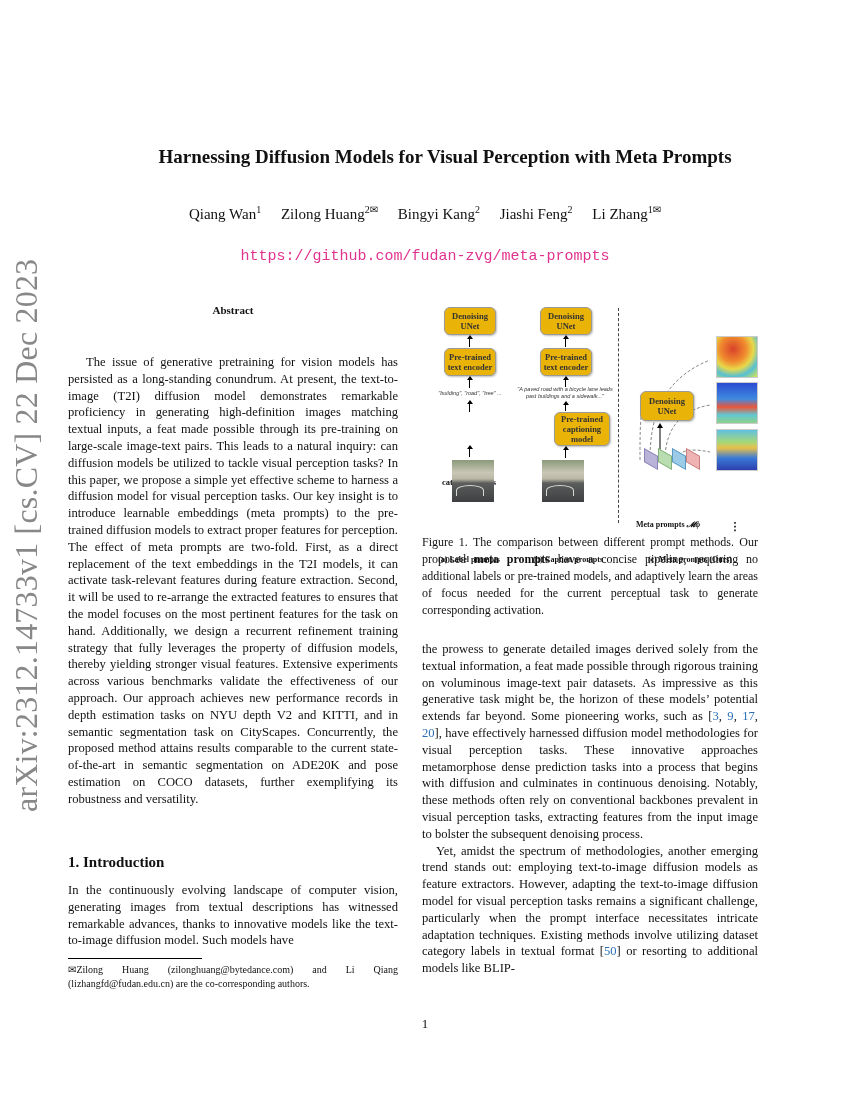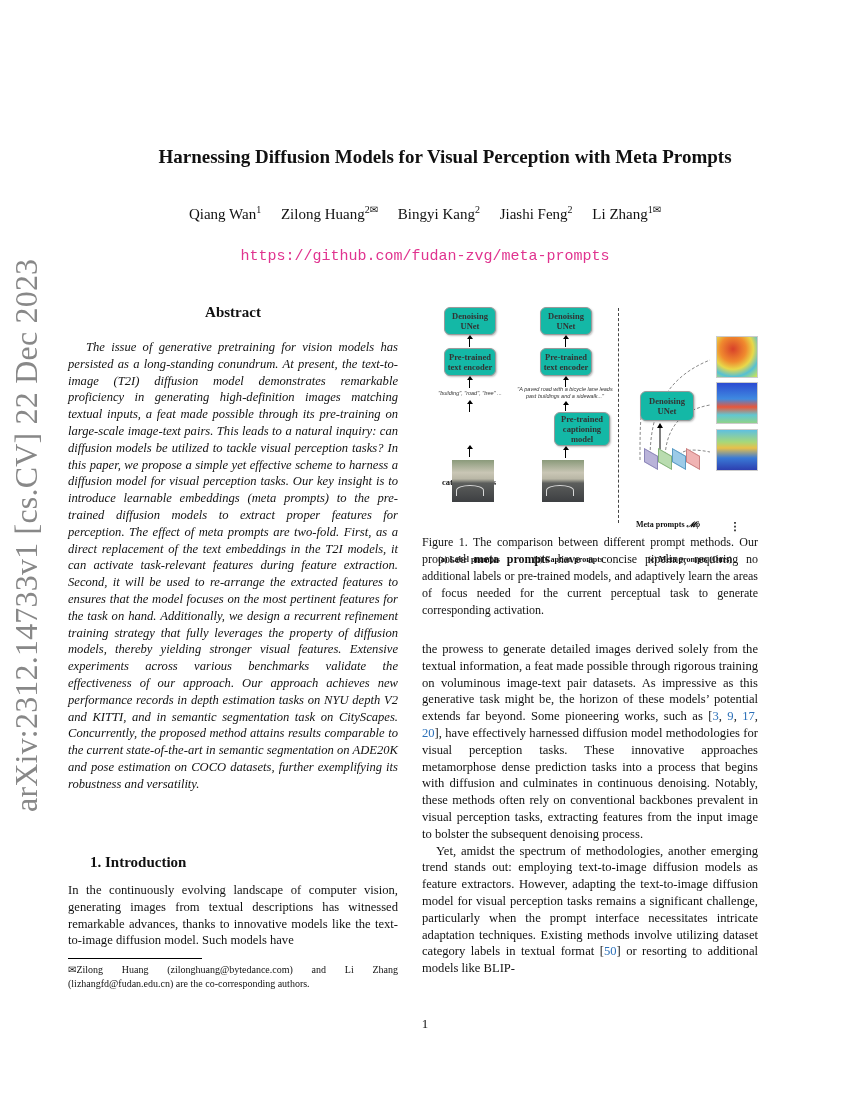--- a/index.html
+++ b/index.html
@@ -8,36 +8,36 @@
   .title { left:0; width:850px; top:146px; text-align:center; font-size:19px; font-weight:bold;padding-left:20px; }
   .authors { left:0; width:850px; top:200px; text-align:center; font-size:15px; line-height:19px; }
   .authors span.a { margin:0 8px; }
   .authors sup { font-size:10px; }
   .affil span { margin:0 22px; }
   .link { left:0; width:850px; top:248px; text-align:center; font-family:"Liberation Mono","DejaVu Sans Mono",monospace; font-size:15px; color:#e0338f; }
   .arxiv { left:8px; top:812px; transform-origin:0 0; transform:rotate(-90deg); font-size:32px; color:#888; white-space:nowrap; letter-spacing:0.2px; width:530px; }
   .col { font-size:12.6px; line-height:16.8px; text-align:justify; }
   .left { left:68px; width:330px; }
   .right { left:422px; width:336px; }
-  .abstract-h { left:68px; width:330px; top:304px; text-align:center; font-size:15px; font-weight:bold; }
-  .abstract { top:339px; font-style:italic; }
+  .abstract-h { left:68px; width:330px; top:304px; text-align:center; font-size:11px; font-weight:bold; }
+  .abstract { top:354px; }
   .abstract p { margin:0; text-indent:18px; }
-  .intro-h { left:68px; top:854px; font-size:15px; font-weight:bold;margin-left:22px; }
+  .intro-h { left:68px; top:854px; font-size:15px; font-weight:bold; }
   .intro { top:882px; }
   .intro p, .rt p { margin:0; }
   .fn-rule { left:68px; top:958px; width:134px; border-top:1px solid #000; }
   .footnote { left:68px; width:330px; top:963px; font-size:10px; line-height:14px; text-align:justify; }
   .caption { top:534px; font-size:12px; line-height:17px; }
   .rt { top:641px; }
   .rt p.ind { text-indent:14px; }
   .cite { color:#2a6fb8; }
   .pageno { left:0; width:850px; top:1016px; text-align:center; font-size:13px; }
   
   .fig { left:430px; top:300px; width:340px; height:225px; font-family:"Liberation Serif",serif; }
-  .box { position:absolute; background:#14b8a6; border:1.2px solid #9a9a9a; border-radius:6px; box-shadow:1px 1px 2px rgba(0,0,0,0.25); font-size:8.5px; font-weight:bold; color:#333; text-align:center; line-height:10px; display:flex; align-items:center; justify-content:center; }
+  .box { position:absolute; background:#eab308; border:1.2px solid #9a9a9a; border-radius:6px; box-shadow:1px 1px 2px rgba(0,0,0,0.25); font-size:8.5px; font-weight:bold; color:#333; text-align:center; line-height:10px; display:flex; align-items:center; justify-content:center; }
   .arrow { position:absolute; width:1px; background:#000; }
   .arrow:before { content:""; position:absolute; top:-3px; left:-2.5px; border-left:3px solid transparent; border-right:3px solid transparent; border-bottom:4px solid #000; }
   .smallit { position:absolute; font-family:"Liberation Sans",sans-serif; font-style:italic; font-size:5.5px; color:#333; text-align:center; line-height:7px; }
   .flabel { position:absolute; font-size:8px; font-weight:bold; text-align:center; color:#111;margin-top:48px; }
   .street { position:absolute; width:42px; height:42px; background:linear-gradient(180deg,#8a9a7a 0%,#c9c6b5 30%,#b9b7a6 45%,#5c5e5c 55%,#3d3f42 100%); }
   .street:after { content:""; position:absolute; left:4px; bottom:6px; width:26px; height:10px; border:1px solid #d8d8d8; border-radius:50% 50% 0 0; border-bottom:none; }
   .heat { position:absolute; width:40px; height:40px; border:1px solid #ccc; }
   .vdash { position:absolute; left:188px; top:8px; height:215px; border-left:1.5px dashed #444; }
 </style>
 </head>
@@ -61,21 +61,21 @@
 <div class="abs col left abstract" data-name="abstract-body">
   <p data-name="abstract-text">The issue of generative pretraining for vision models has persisted as a long-standing conundrum. At present, the text-to-image (T2I) diffusion model demonstrates remarkable proficiency in generating high-definition images matching textual inputs, a feat made possible through its pre-training on large-scale image-text pairs. This leads to a natural inquiry: can diffusion models be utilized to tackle visual perception tasks? In this paper, we propose a simple yet effective scheme to harness a diffusion model for visual perception tasks. Our key insight is to introduce learnable embeddings (meta prompts) to the pre-trained diffusion models to extract proper features for perception. The effect of meta prompts are two-fold. First, as a direct replacement of the text embeddings in the T2I models, it can activate task-relevant features during feature extraction. Second, it will be used to re-arrange the extracted features to ensures that the model focuses on the most pertinent features for the task on hand. Additionally, we design a recurrent refinement training strategy that fully leverages the property of diffusion models, thereby yielding stronger visual features. Extensive experiments across various benchmarks validate the effectiveness of our approach. Our approach achieves new performance records in depth estimation tasks on NYU depth V2 and KITTI, and in semantic segmentation task on CityScapes. Concurrently, the proposed method attains results comparable to the current state-of-the-art in semantic segmentation on ADE20K and pose estimation on COCO datasets, further exemplifying its robustness and versatility.</p>
 </div>
 
 <div class="abs intro-h" data-name="introduction-heading">1. Introduction</div>
 <div class="abs col left intro" data-name="introduction-body">
   <p data-name="introduction-text">In the continuously evolving landscape of computer vision, generating images from textual descriptions has witnessed remarkable advances, thanks to innovative models like the text-to-image diffusion model. Such models have</p>
 </div>
 
 <div class="abs fn-rule" data-name="footnote-divider"></div>
-<div class="abs footnote" data-name="footnote">✉Zilong Huang (zilonghuang@bytedance.com) and Li Zhang (lizhangfd@fudan.edu.cn) are the co-corresponding authors.</div>
+<div class="abs footnote" data-name="footnote">✉Zilong Huang (zilonghuang@bytedance.com) and Li Qiang (lizhangfd@fudan.edu.cn) are the co-corresponding authors.</div>
 
 <div class="abs fig" data-name="figure-1">
 
   <div class="box" style="left:14px;top:7px;width:50px;height:26px;" data-name="denoising-unet-box-a">Denoising UNet</div>
   <div class="arrow" style="left:39px;top:38px;height:9px;" data-name="arrow-icon"></div>
   <div class="box" style="left:14px;top:48px;width:50px;height:26px;" data-name="text-encoder-box-a">Pre-trained text encoder</div>
   <div class="arrow" style="left:39px;top:79px;height:9px;" data-name="arrow-icon"></div>
   <div class="smallit" style="left:0px;top:90px;width:80px;" data-name="category-labels-text">"building", "road", "tree" ...</div>
   <div class="arrow" style="left:39px;top:103px;height:9px;" data-name="arrow-icon"></div>
   <div class="flabel" style="left:8px;top:119px;width:62px;line-height:10px;font-size:8.5px;" data-name="retrieve-labels-text">Retrieve category labels</div>

